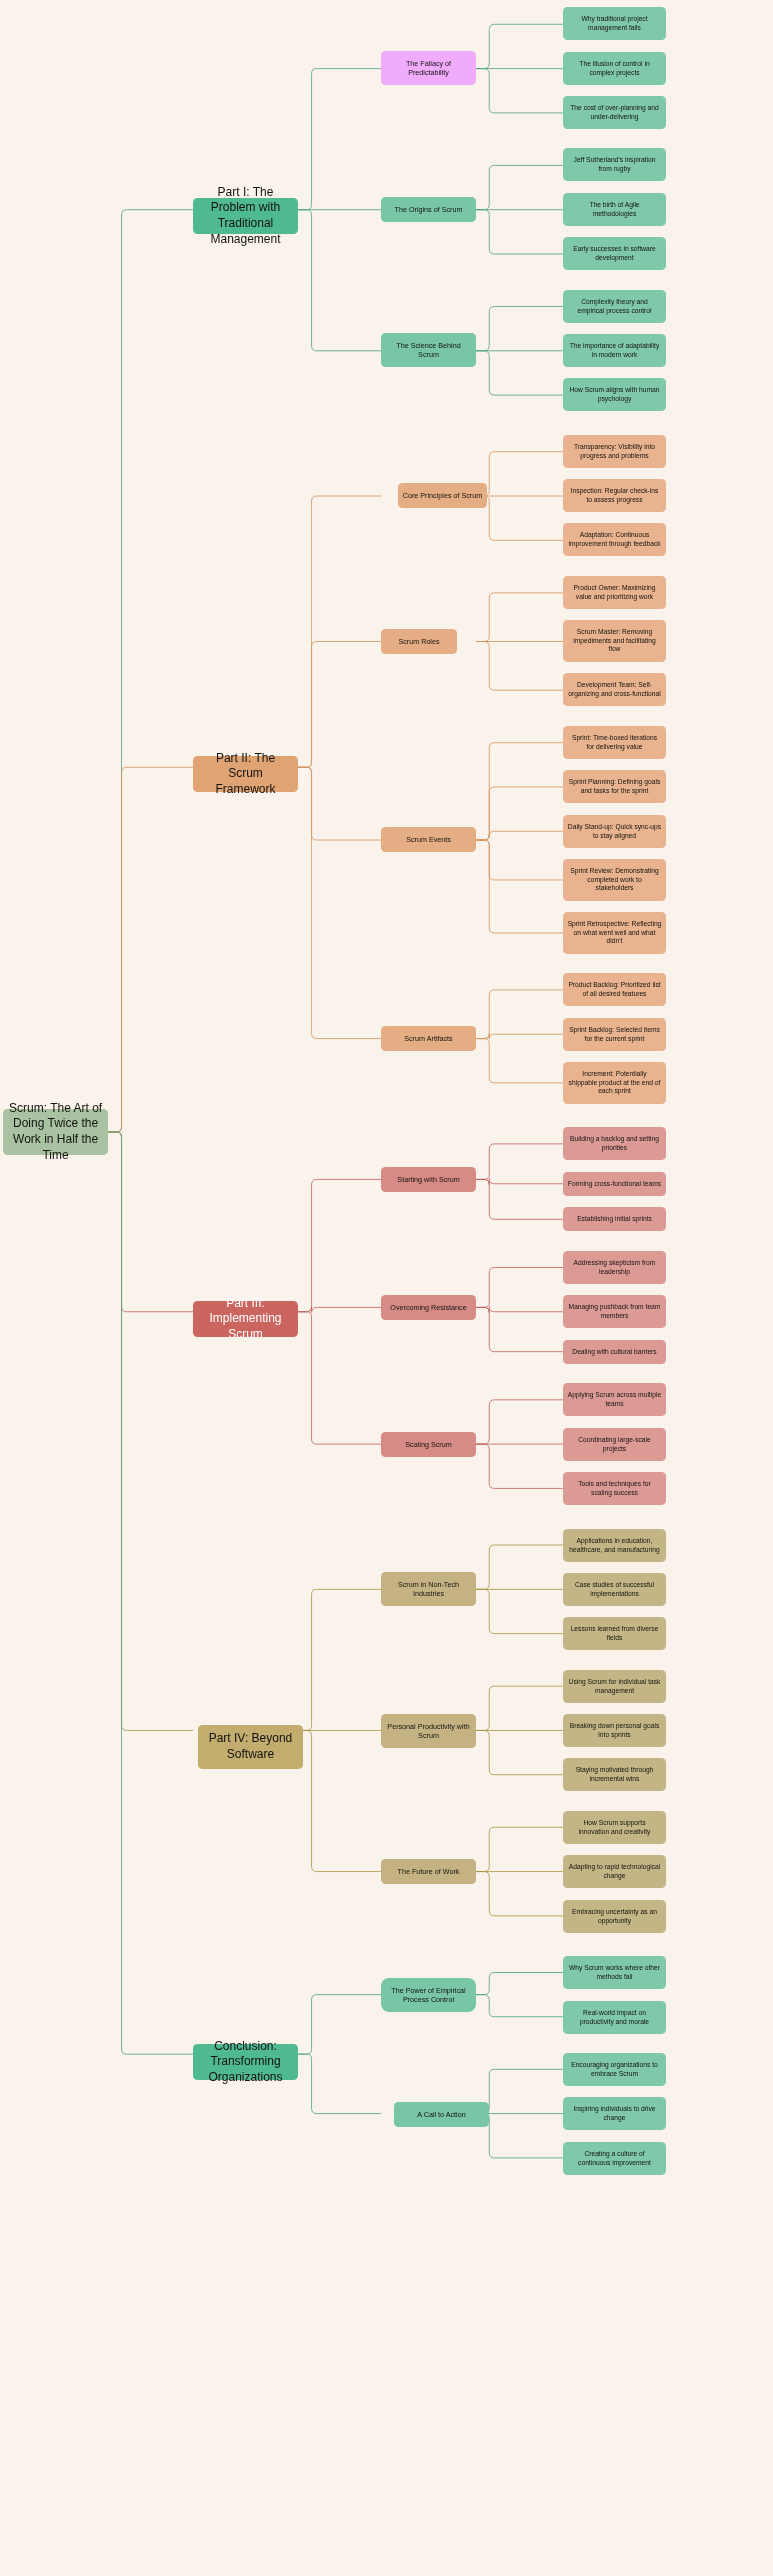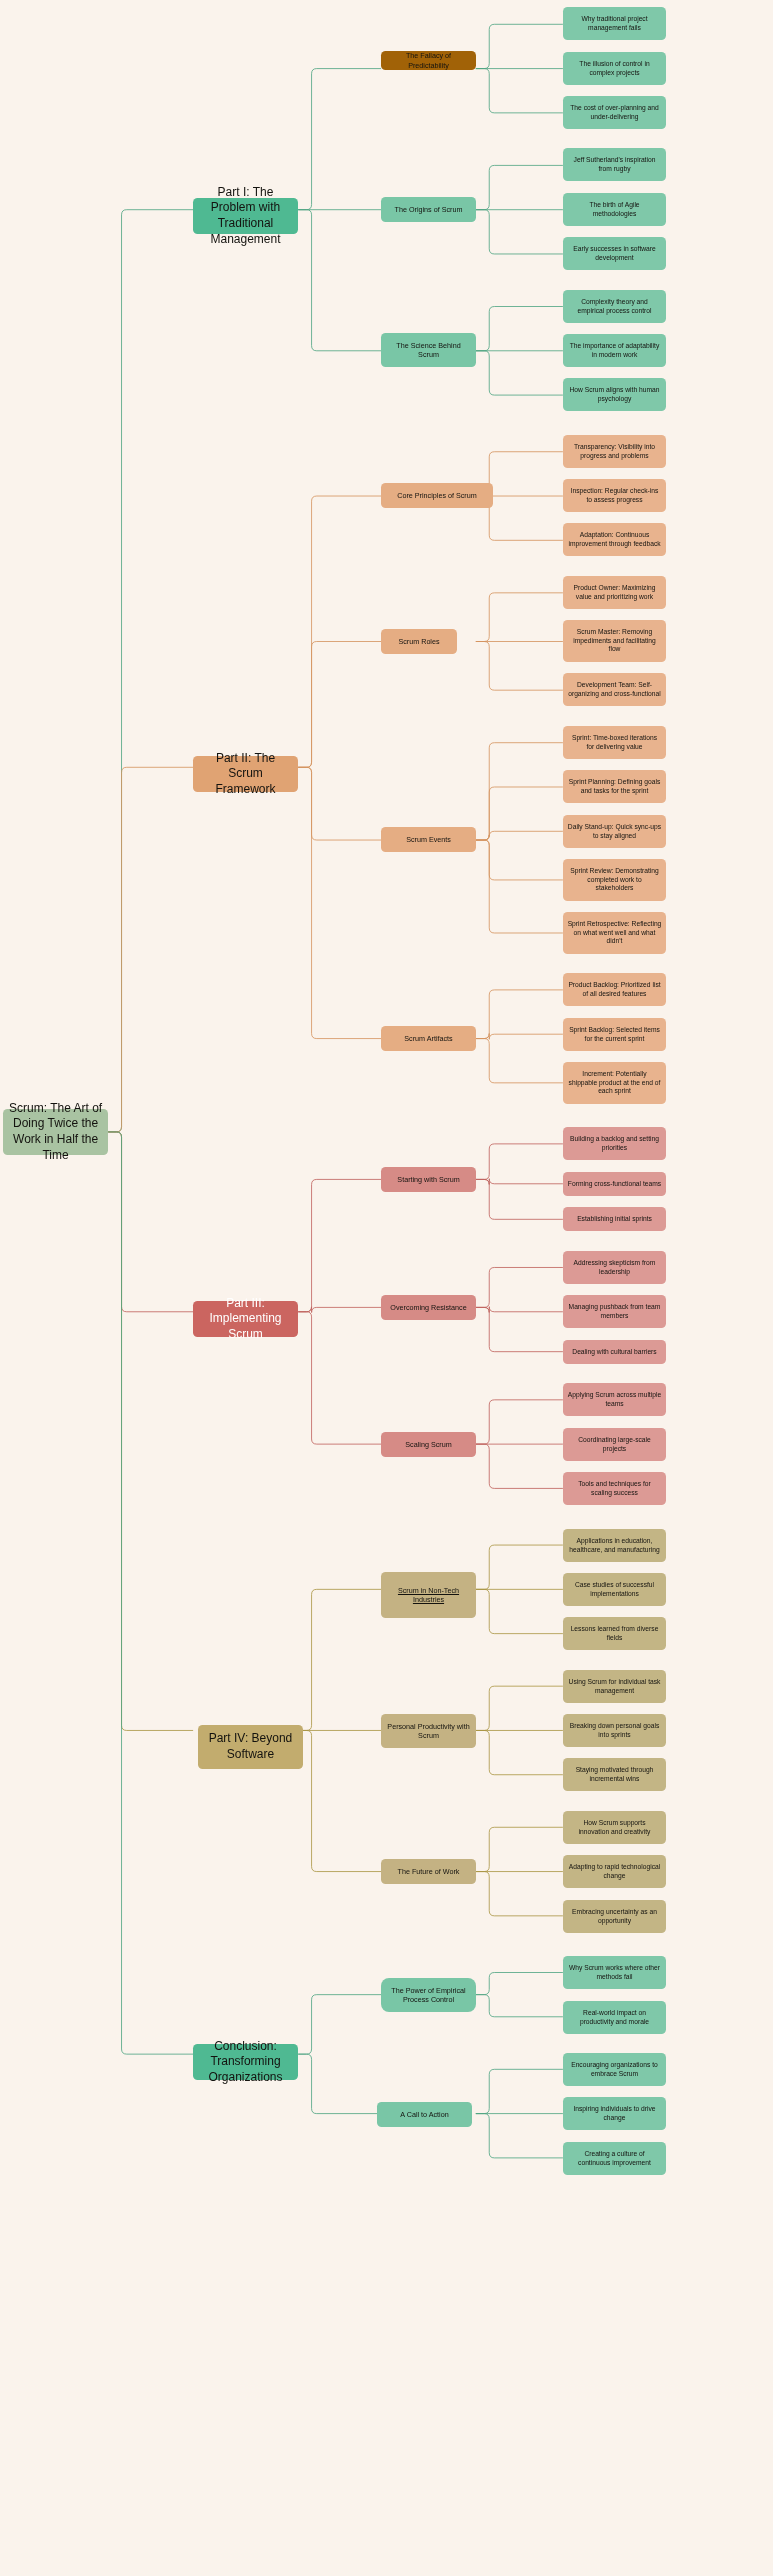--- a/index.html
+++ b/index.html
@@ -97,21 +97,21 @@
       <path d="M 924 3872 L 940 3872 Q 950 3872 950 3862 L 950 3839 Q 950 3829 960 3829 L 1093 3829" fill="none" stroke="#4fa583" stroke-width="1.6"></path>
       <path d="M 924 3872 L 940 3872 Q 950 3872 950 3882 L 950 3905 Q 950 3915 960 3915 L 1093 3915" fill="none" stroke="#4fa583" stroke-width="1.6"></path>
       <path d="M 579 3987.5 L 595 3987.5 Q 605 3987.5 605 3997.5 L 605 4093 Q 605 4103 615 4103 L 740 4103" fill="none" stroke="#4fa583" stroke-width="1.6"></path>
       <path d="M 924 4103 L 940 4103 Q 950 4103 950 4093 L 950 4027 Q 950 4017 960 4017 L 1093 4017" fill="none" stroke="#4fa583" stroke-width="1.6"></path>
       <path d="M 924 4103 L 1093 4103" fill="none" stroke="#4fa583" stroke-width="1.6"></path>
       <path d="M 924 4103 L 940 4103 Q 950 4103 950 4113 L 950 4179 Q 950 4189 960 4189 L 1093 4189" fill="none" stroke="#4fa583" stroke-width="1.6"></path>
     </svg>
 <div class="node lvl1" style="left: 193px; top: 191px; width: 105px; height: 36px; background: rgb(79, 185, 146);">
       <span class="txt">Part I: The Problem with Traditional Management</span>
     </div>
-    <div class="node lvl2" style="left: 381px; top: 51px; width: 95px; height: 19px; background: #a16207;">
+    <div class="node lvl2" style="left: 381px; top: 51px; width: 95px; height: 34px; background: #f0abfc;">
       <span class="txt">The Fallacy of Predictability</span>
     </div>
     <div class="node lvl3" style="left: 563px; top: 7.2px; width: 103px; height: 33px; background: rgb(127, 200, 169);">
       <span class="txt">Why traditional project management fails</span>
     </div>
     <div class="node lvl3" style="left: 563px; top: 52px; width: 103px; height: 33px; background: rgb(127, 200, 169);">
       <span class="txt">The illusion of control in complex projects</span>
     </div>
     <div class="node lvl3" style="left: 563px; top: 96px; width: 103px; height: 33px; background: rgb(127, 200, 169);">
       <span class="txt">The cost of over-planning and under-delivering</span>
@@ -136,21 +136,21 @@
     </div>
     <div class="node lvl3" style="left: 563px; top: 334px; width: 103px; height: 33px; background: rgb(127, 200, 169);">
       <span class="txt">The importance of adaptability in modern work</span>
     </div>
     <div class="node lvl3" style="left: 563px; top: 378px; width: 103px; height: 33px; background: rgb(127, 200, 169);">
       <span class="txt">How Scrum aligns with human psychology</span>
     </div>
     <div class="node lvl1" style="left: 193px; top: 749px; width: 105px; height: 36px; background: rgb(224, 163, 115);">
       <span class="txt">Part II: The Scrum Framework</span>
     </div>
-    <div class="node lvl2" style="left: 381px; top: 483px; width: 112px; height: 25px; background: rgb(229, 173, 131);">
+    <div class="node lvl2" style="left: 398px; top: 483px; width: 89px; height: 25px; background: rgb(229, 173, 131);">
       <span class="txt">Core Principles of Scrum</span>
     </div>
     <div class="node lvl3" style="left: 563px; top: 435px; width: 103px; height: 33px; background: rgb(232, 179, 142);">
       <span class="txt">Transparency: Visibility into progress and problems</span>
     </div>
     <div class="node lvl3" style="left: 563px; top: 479px; width: 103px; height: 33px; background: rgb(232, 179, 142);">
       <span class="txt">Inspection: Regular check-ins to assess progress</span>
     </div>
     <div class="node lvl3" style="left: 563px; top: 523px; width: 103px; height: 33px; background: rgb(232, 179, 142);">
       <span class="txt">Adaptation: Continuous improvement through feedback</span>
@@ -232,21 +232,21 @@
     </div>
     <div class="node lvl3" style="left: 563px; top: 1428px; width: 103px; height: 33px; background: rgb(220, 154, 149);">
       <span class="txt">Coordinating large-scale projects</span>
     </div>
     <div class="node lvl3" style="left: 563px; top: 1472px; width: 103px; height: 33px; background: rgb(220, 154, 149);">
       <span class="txt">Tools and techniques for scaling success</span>
     </div>
     <div class="node lvl1" style="left: 198px; top: 1718px; width: 105px; height: 44px; background: rgb(194, 172, 110);">
       <span class="txt">Part IV: Beyond Software</span>
     </div>
-    <div class="node lvl2" style="left: 381px; top: 1572px; width: 95px; height: 46px; background: rgb(196, 178, 131); text-decoration: underline;">
+    <div class="node lvl2" style="left: 381px; top: 1572px; width: 95px; height: 34px; background: rgb(196, 178, 131);">
       <span class="txt">Scrum in Non-Tech Industries</span>
     </div>
     <div class="node lvl3" style="left: 563px; top: 1529px; width: 103px; height: 33px; background: rgb(195, 181, 133);">
       <span class="txt">Applications in education, healthcare, and manufacturing</span>
     </div>
     <div class="node lvl3" style="left: 563px; top: 1573px; width: 103px; height: 33px; background: rgb(195, 181, 133);">
       <span class="txt">Case studies of successful implementations</span>
     </div>
     <div class="node lvl3" style="left: 563px; top: 1617px; width: 103px; height: 33px; background: rgb(195, 181, 133);">
       <span class="txt">Lessons learned from diverse fields</span>
@@ -280,21 +280,21 @@
     </div>
     <div class="node lvl2" style="left: 381px; top: 1978px; width: 95px; height: 34px; background: rgb(121, 198, 166); border-radius: 8px;">
       <span class="txt">The Power of Empirical Process Control</span>
     </div>
     <div class="node lvl3" style="left: 563px; top: 1956px; width: 103px; height: 33px; background: rgb(127, 200, 169);">
       <span class="txt">Why Scrum works where other methods fail</span>
     </div>
     <div class="node lvl3" style="left: 563px; top: 2001px; width: 103px; height: 33px; background: rgb(127, 200, 169);">
       <span class="txt">Real-world impact on productivity and morale</span>
     </div>
-    <div class="node lvl2" style="left: 377px; top: 2102px; width: 95px; height: 25px; background: rgb(121, 198, 166);">
+    <div class="node lvl2" style="left: 394px; top: 2102px; width: 95px; height: 25px; background: rgb(121, 198, 166);">
       <span class="txt">A Call to Action</span>
     </div>
     <div class="node lvl3" style="left: 563px; top: 2053px; width: 103px; height: 33px; background: rgb(127, 200, 169);">
       <span class="txt">Encouraging organizations to embrace Scrum</span>
     </div>
     <div class="node lvl3" style="left: 563px; top: 2097px; width: 103px; height: 33px; background: rgb(127, 200, 169);">
       <span class="txt">Inspiring individuals to drive change</span>
     </div>
     <div class="node lvl3" style="left: 563px; top: 2142px; width: 103px; height: 33px; background: rgb(127, 200, 169);">
       <span class="txt">Creating a culture of continuous improvement</span>

